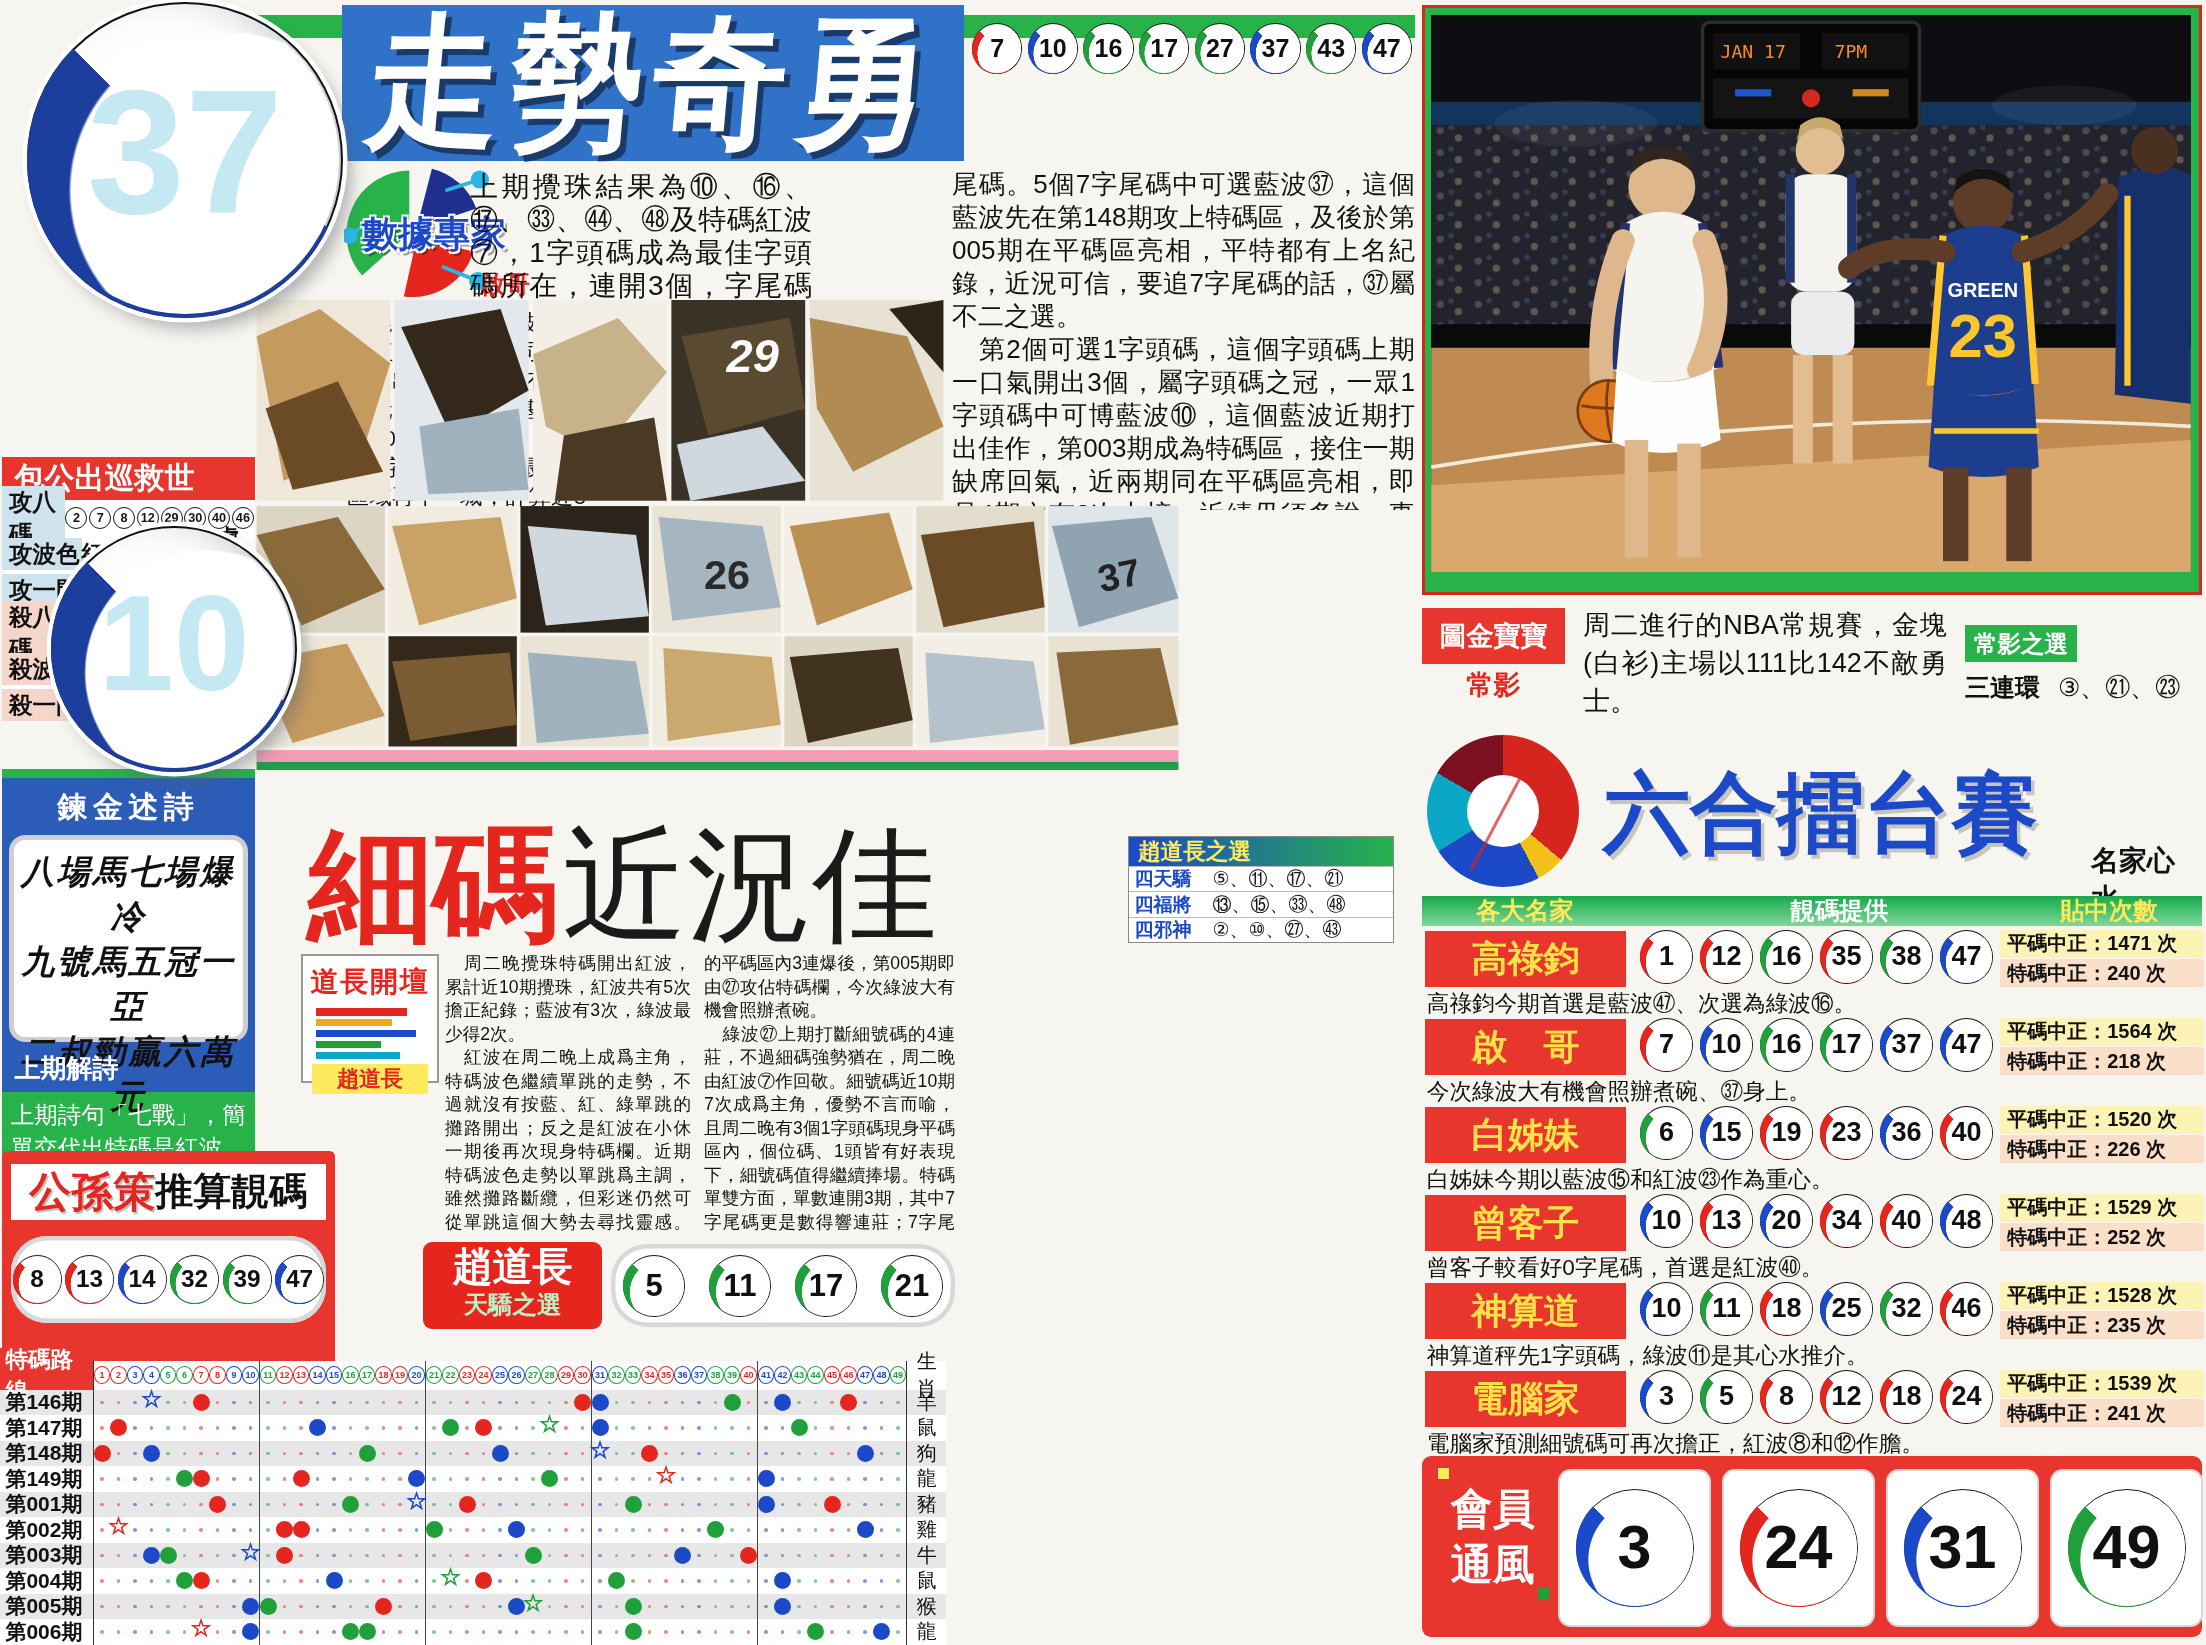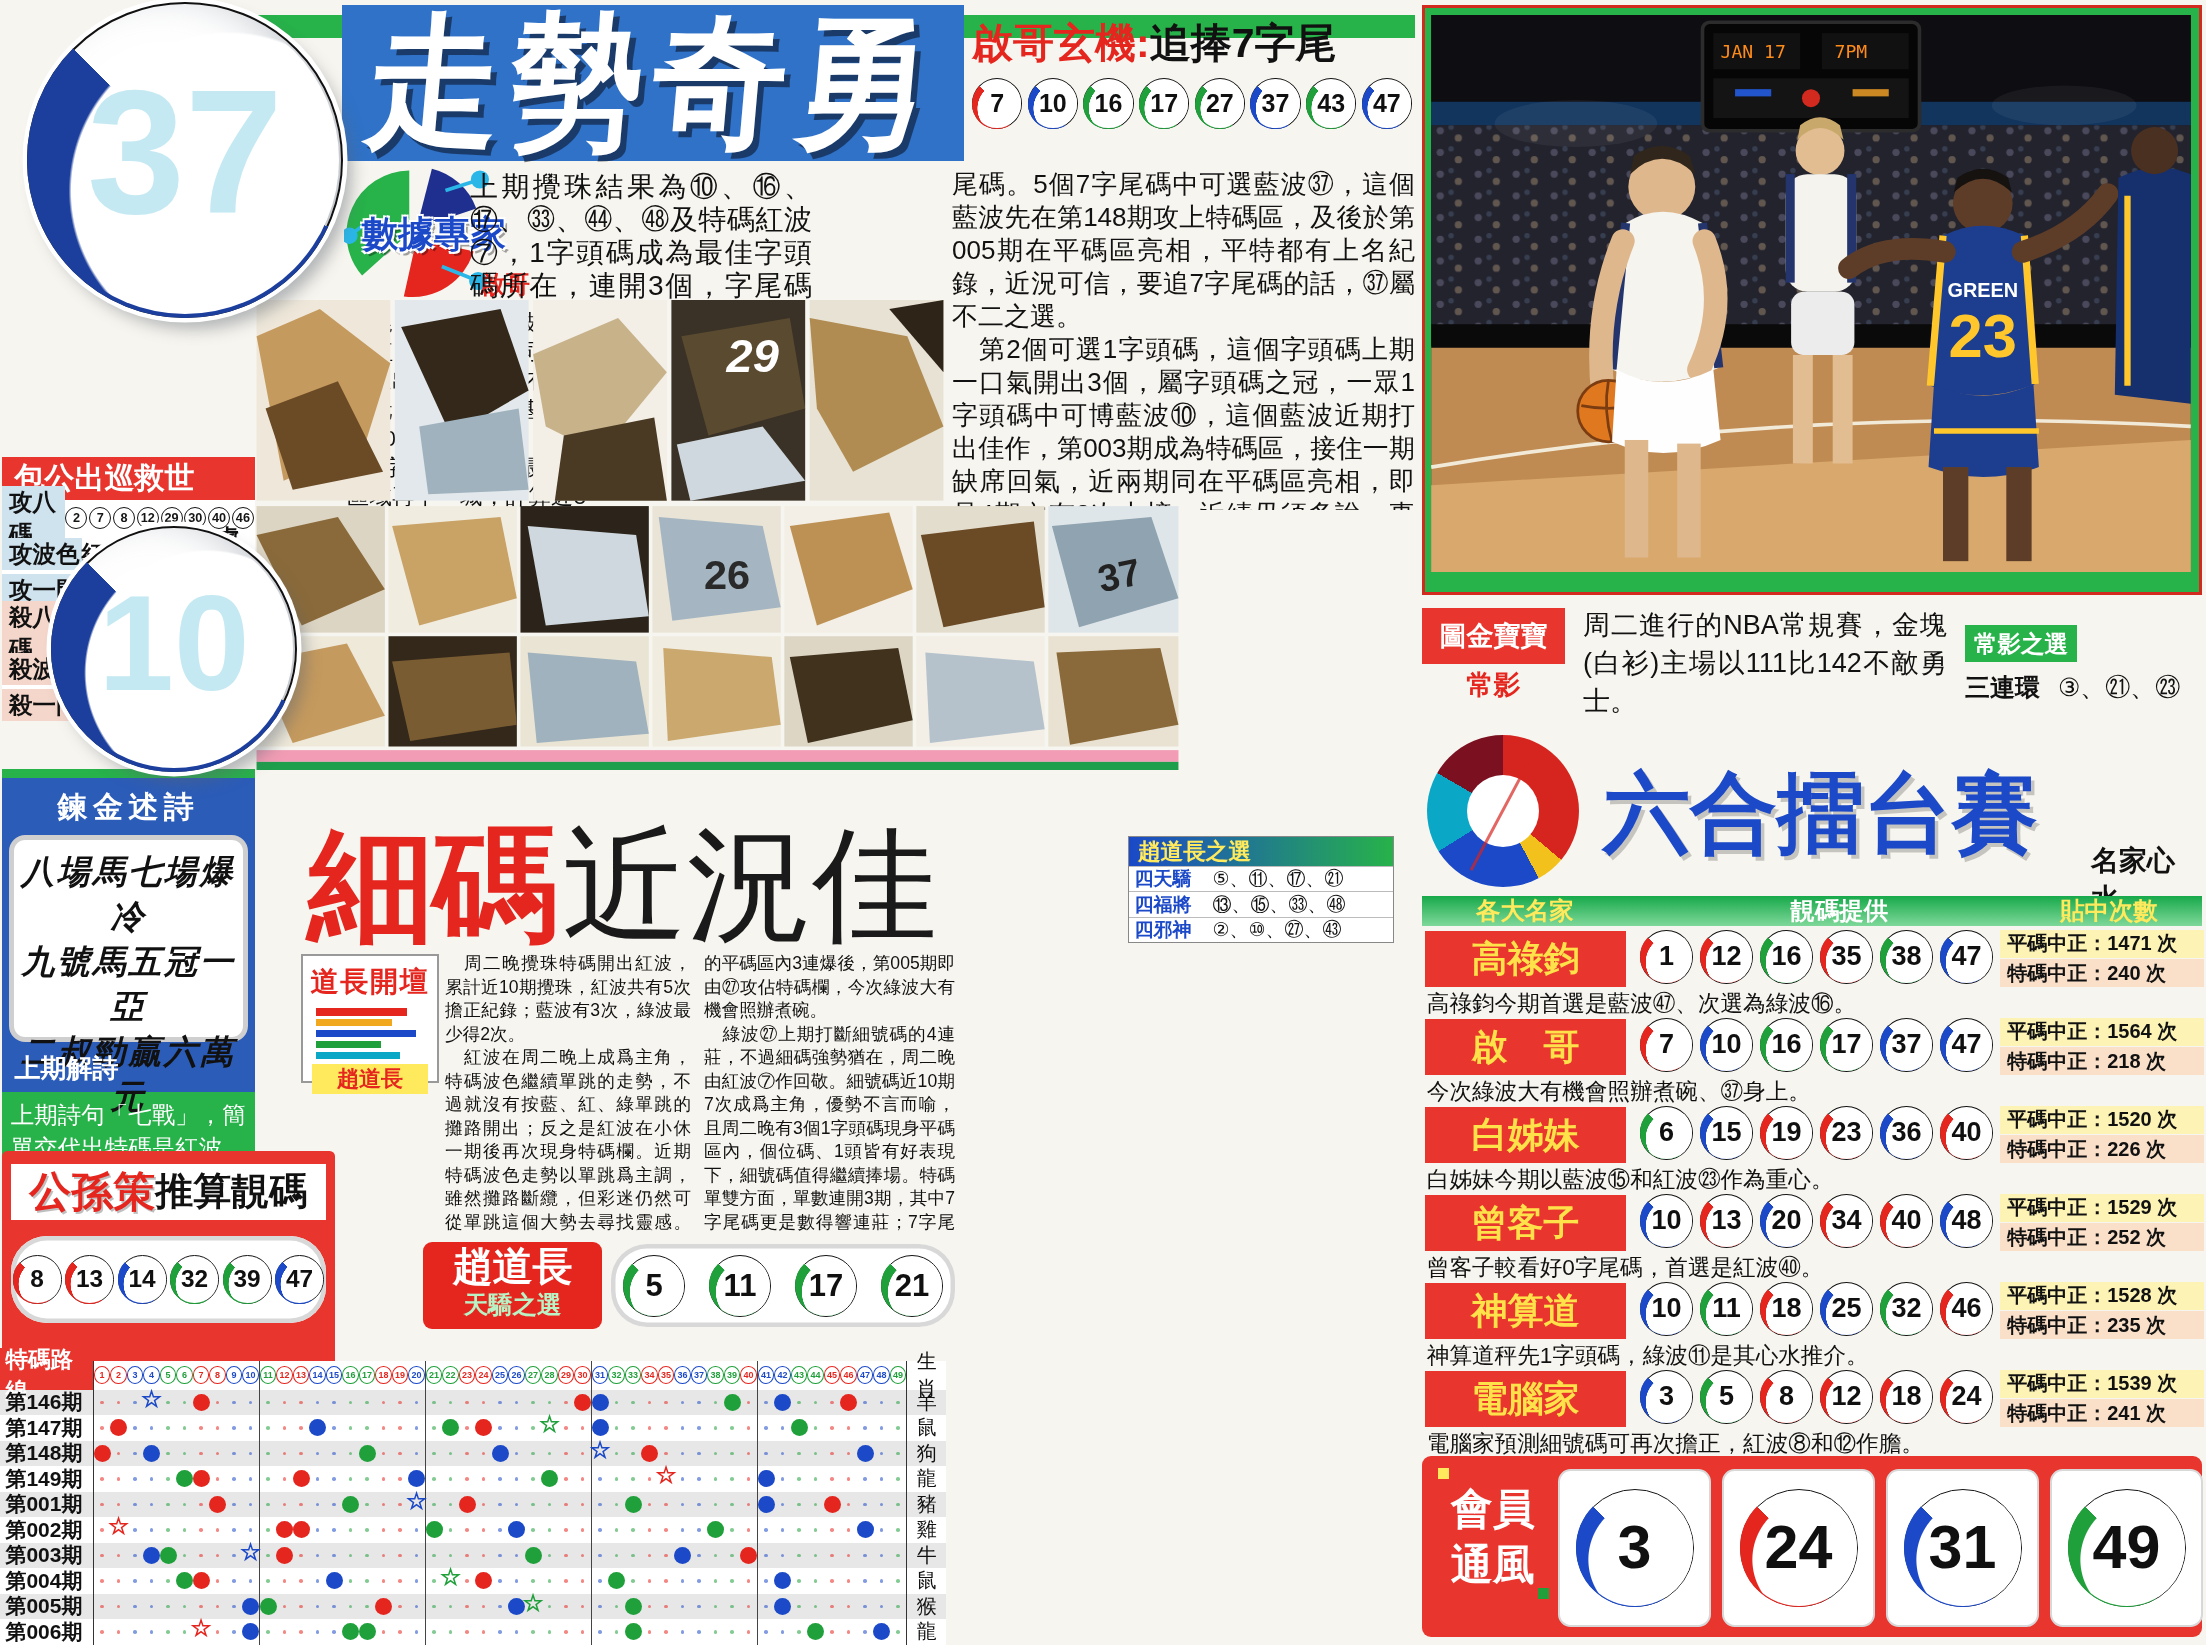--- a/index.html
+++ b/index.html
@@ -93,23 +93,20 @@
 </div>
 
 <div class="abs bigball" style="left:27px;top:1.8px;width:312px;height:312px;z-index:3;">
   <span style="font-size:176px;">37</span>
 </div>
 <div class="abs bigball" style="left:51px;top:210px;width:242px;height:242px;z-index:4;">
   <span style="font-size:136px;">10</span>
 </div>
 
 <div class="abs" style="left:972px;top:16.3px;width:440px;height:145px;">
-  <div style="font-size:41px;white-space:nowrap;">
-    <span style="color:#e5261f;font-weight:900;">啟哥玄機:</span><span style="font-weight:600;">追捧7字尾</span>
-  </div>
   <div style="margin-top:7.2px;display:flex;gap:5.4px;">
       <span class="ball c-r" style="height: 49px; width: 49px;">
         <b style="font-size:25px">7</b>
       </span>
       <span class="ball c-b" style="height: 49px; width: 49px;">
         <b style="font-size:25px">10</b>
       </span>
       <span class="ball c-g" style="height: 49px; width: 49px;">
         <b style="font-size:25px">16</b>
       </span>

